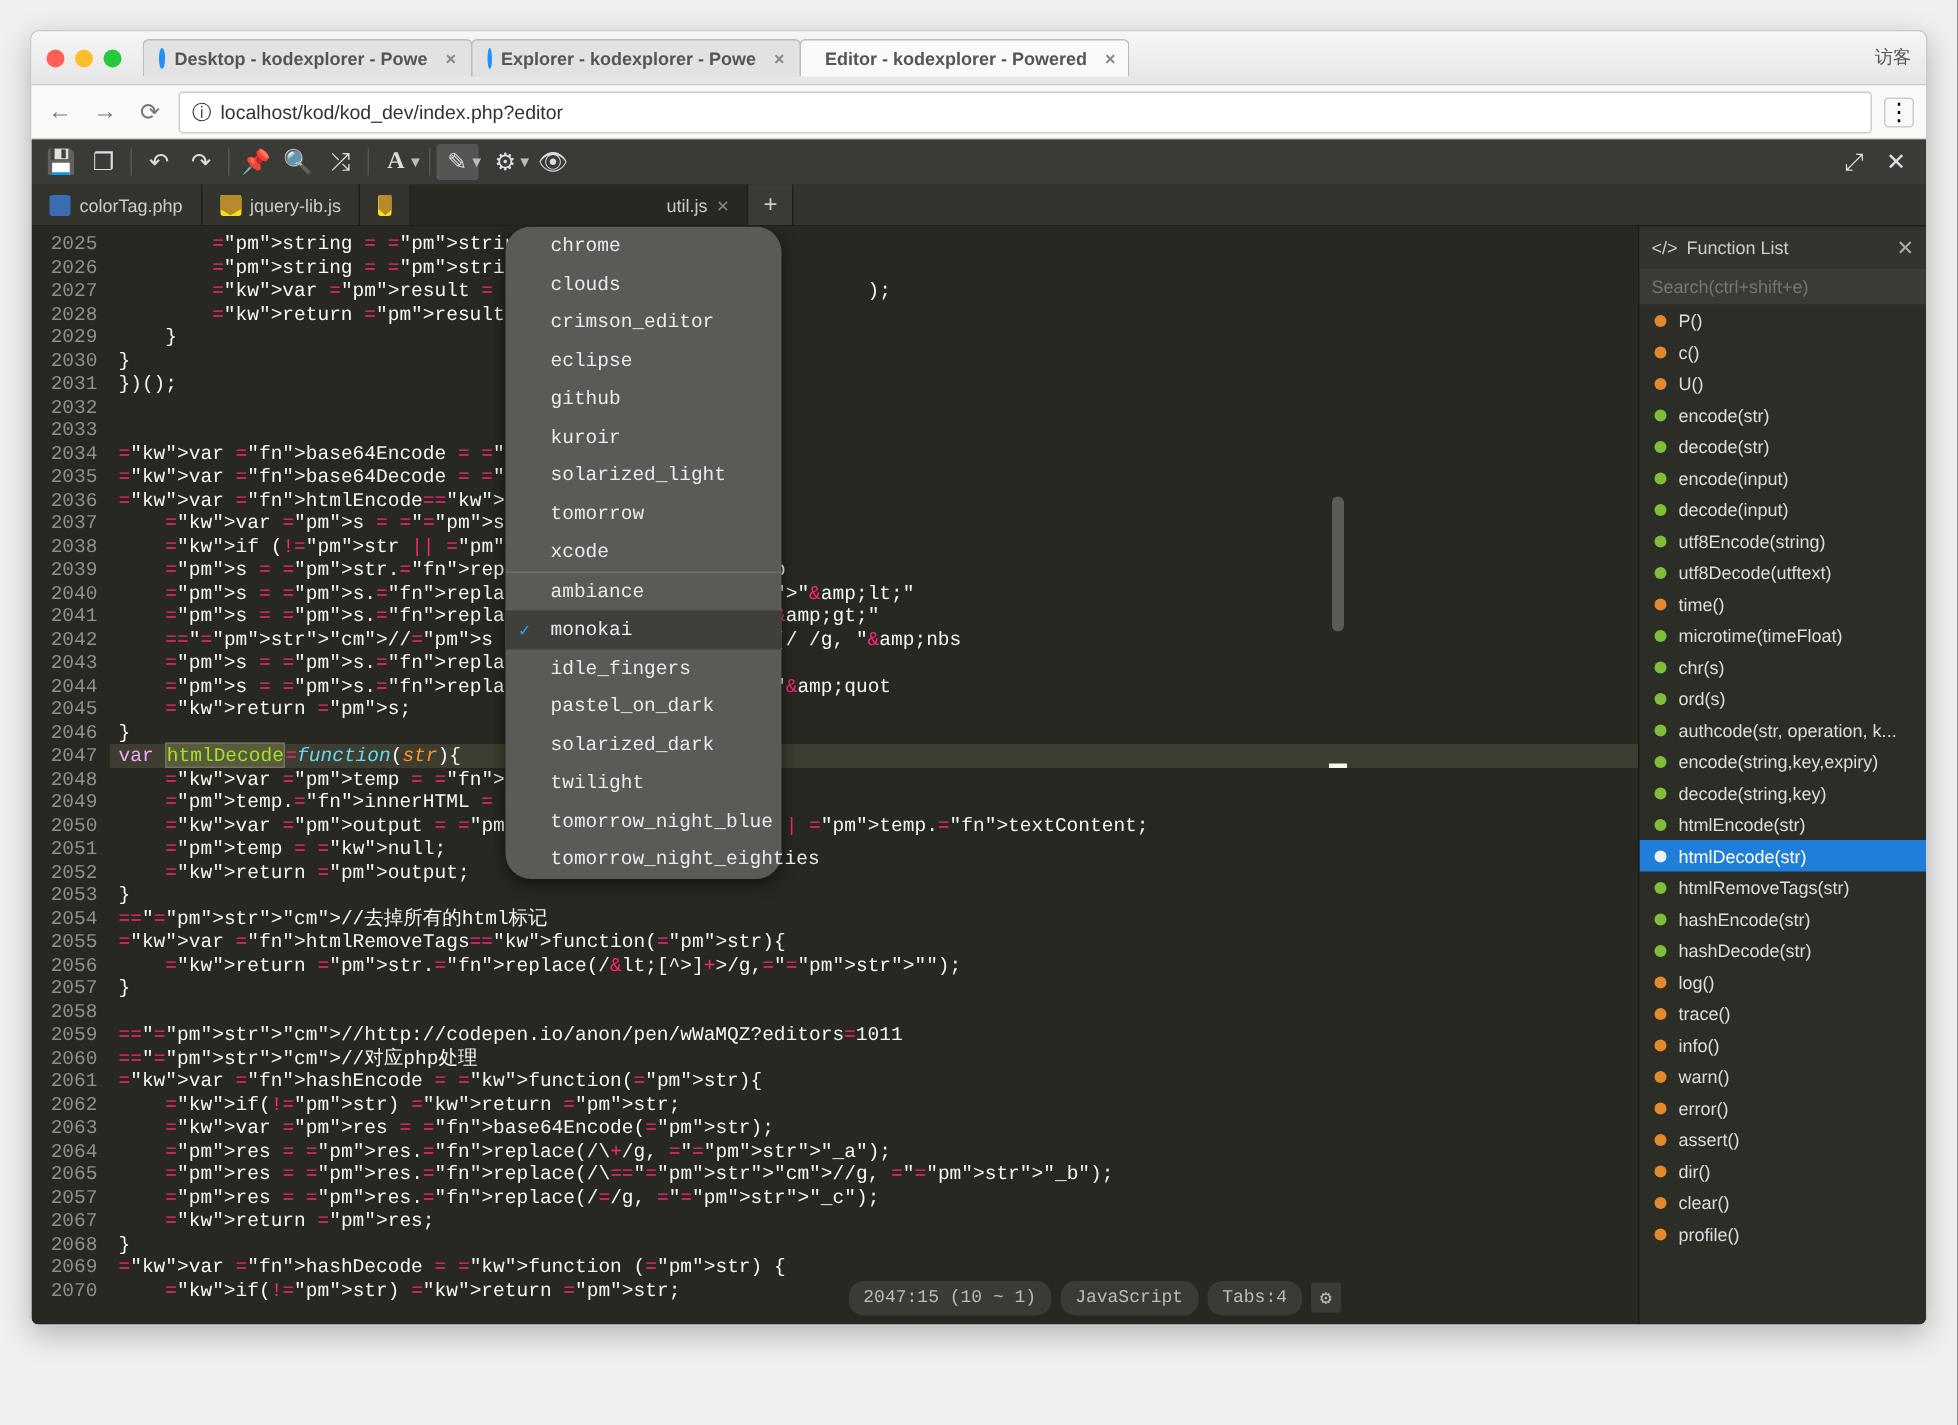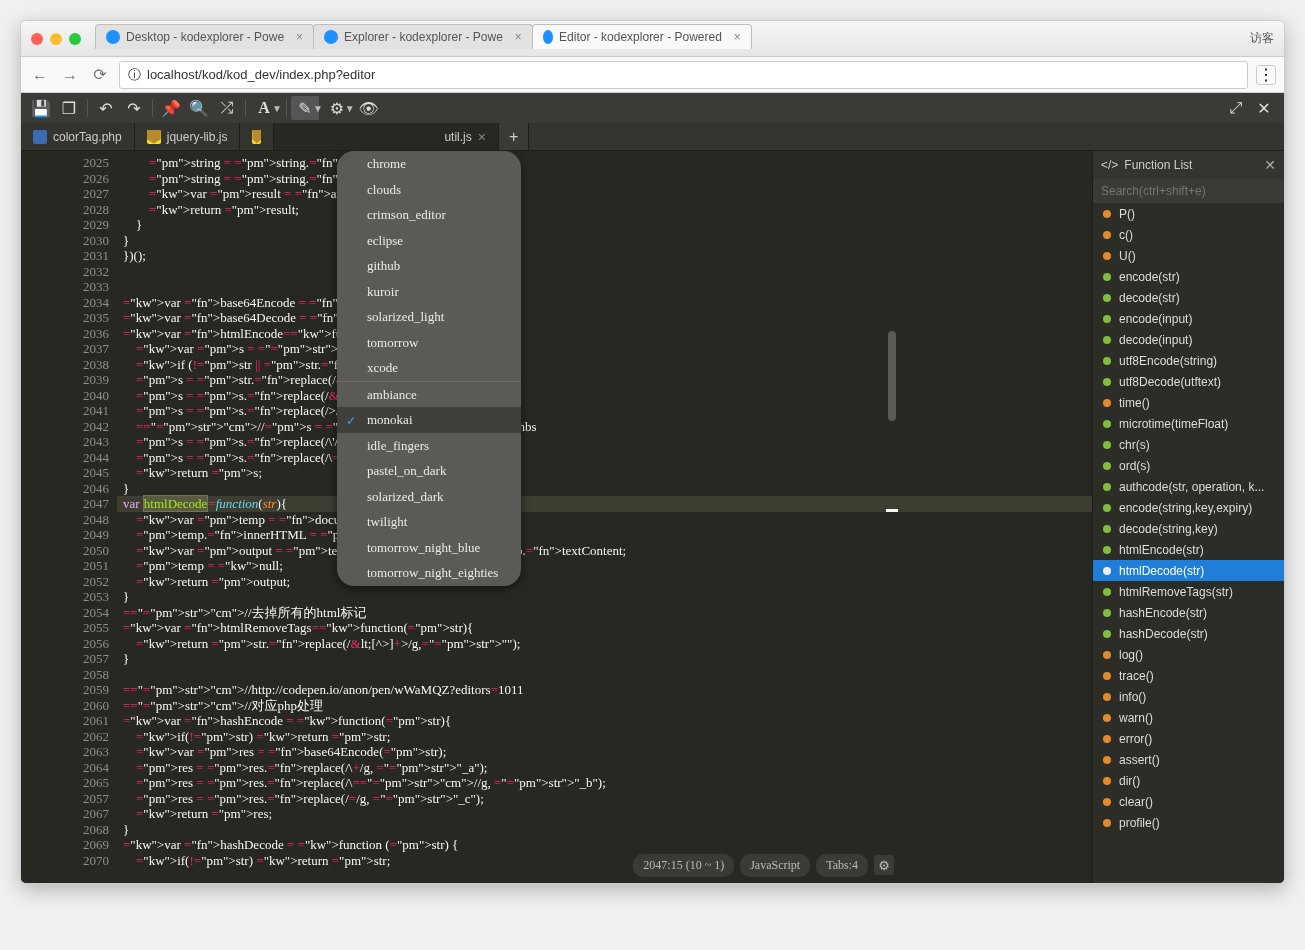--- a/index.html
+++ b/index.html
@@ -5,21 +5,21 @@
 * { margin: 0; padding: 0; box-sizing: border-box; }
 html, body { width: 1305px; height: 950px; font-family: -apple-system, BlinkMacSystemFont, "Segoe UI", Arial, sans-serif; overflow: hidden; }
 body { background: #f0f0f0; }
 
 
 .browser-chrome { background: #fff; border: 1px solid #ccc; border-radius: 6px; margin: 20px; height: 864px; display: flex; flex-direction: column; box-shadow: 0 6px 20px rgba(0,0,0,.25); overflow: hidden; }
 .title-bar { height: 36px; background: linear-gradient(#f6f6f6,#e6e6e6); display:flex; align-items:center; padding:0 10px; border-bottom:1px solid #ccc; }
 .mac-dots { display:flex; gap:7px; margin-right:14px; }
 .dot { width:12px; height:12px; border-radius:50%; }
 .dot.red{background:#ff5f56;} .dot.yellow{background:#ffbd2e;} .dot.green{background:#27c93f;}
-.tabs-strip { display:flex; gap:0; flex:1; align-items:flex-start; height:30px; }
+.tabs-strip { display:flex; gap:0; flex:1; align-items:center; height:30px;font-weight:bold; }
 .b-tab { background:#e2e2e2; border:1px solid #bdbdbd; border-bottom:none; border-radius:4px 4px 0 0; padding:5px 10px; font-size:12px; color:#555; display:flex; align-items:center; gap:6px; max-width:220px; white-space:nowrap; overflow:hidden; text-overflow:ellipsis; margin-right:-1px; }
 .b-tab.active{ background:#f9f9f9; }
 .b-tab .favicon{ width:14px; height:14px; background:#1e90ff; border-radius:50%; display:inline-block; }
 .b-tab .x{ color:#888; font-size:12px; margin-left:6px; }
 .guest { margin-left:auto; font-size:12px; color:#555; }
 .addr-bar { height:36px; background:#f9f9f9; border-bottom:1px solid #d0d0d0; display:flex; align-items:center; padding:0 8px; gap:8px; }
 .nav-btn { width:22px; height:22px; display:flex; align-items:center; justify-content:center; color:#777; }
 .url-field { flex:1; border:1px solid #ccc; border-radius:3px; padding:4px 8px; font-size:13px; color:#333; background:#fff; display:flex; align-items:center; gap:6px; }
 .url-field .info{ font-size:13px; }
 .burger{ width:20px; height:20px; border:1px solid #ccc; border-radius:3px; display:flex; align-items:center; justify-content:center; }
@@ -38,21 +38,21 @@
 .ftab.active{ background:#272822; }
 .ftab .ficon{ width:14px; height:14px; display:inline-block; }
 .ftab .ficon.php{ background:#3b6db3; border-radius:2px; }
 .ftab .ficon.js{ background:linear-gradient(#f7df1e,#f7df1e); border-radius:2px; position:relative; }
 .ftab .ficon.js::before{ content:""; position:absolute; inset:0; background:#b78a2d; clip-path:polygon(0 0,100% 0,100% 70%,50% 100%,0 70%); }
 .ftab .close{ color:#888; font-size:14px; }
 .ftab.add{ padding:0 10px; background:#3a3b34; }
 .ftab.add .plus{ color:#ccc; font-size:16px; }
 
 .workspace{ flex:1; display:flex; overflow:hidden; background:#272822; position:relative; }
-.editor{ flex:1; display:flex; font-family:Liberation Serif, serif; font-size:13px; line-height:15.5px; overflow:hidden; position:relative;padding-left:44px; }
+.editor{ flex:1; display:flex; font-family:Liberation Mono, monospace; font-size:13px; line-height:15.5px; overflow:hidden; position:relative; }
 .gutter{ width:52px; text-align:right; padding:4px 8px 4px 4px; color:#8f908a; background:#272822; }
 .gutter .ln{ height:15.5px; }
 .code{ flex:1; padding:4px 0; color:#f8f8f2; white-space:pre; background:#272822; overflow:hidden; }
 .code .row{ height:15.5px; padding-left:6px; }
 .row.current{ background:#3e3d32; }
 
 
 .kw{ color:#f0abfc; } .fn{ color:#a6e226; } .ty{ color:#66d9ef; font-style:italic; } .pm{ color:#fd971f; font-style:italic; }
 .op{ color:#f92672; } .hid{ background:#595b3d; border:1px solid #75715e; }
 

